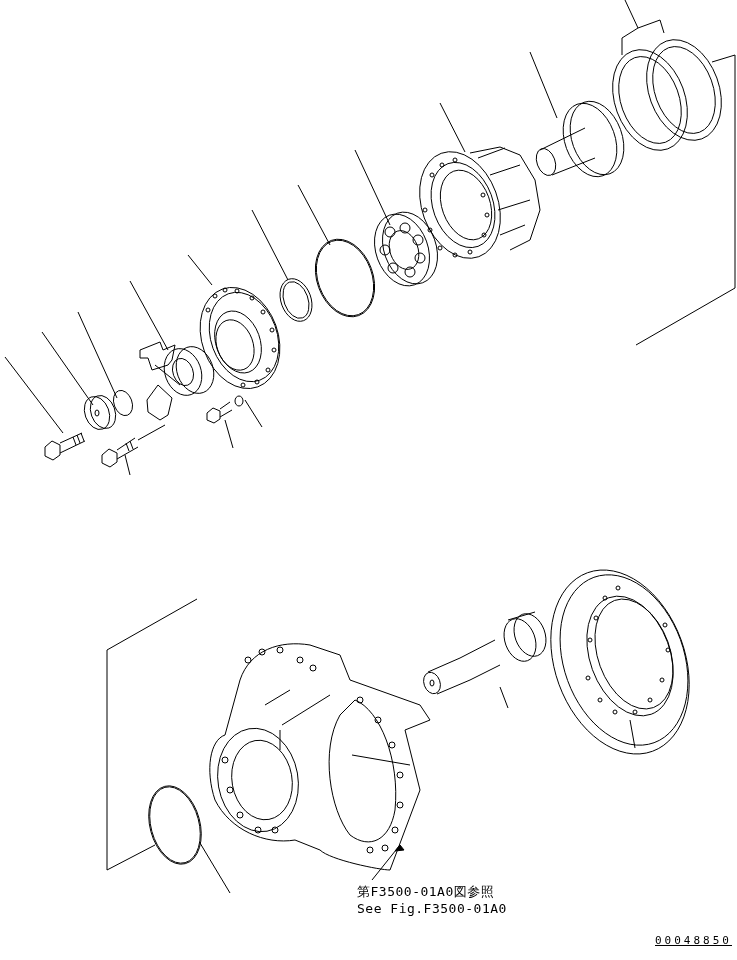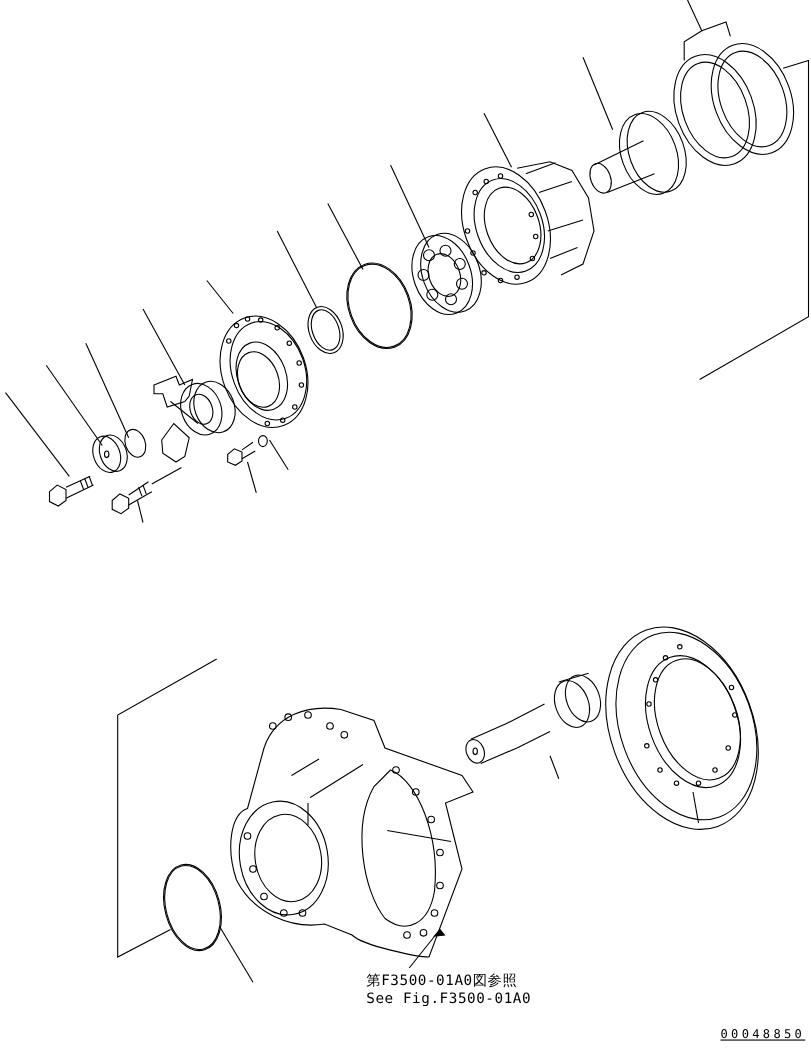--- a/index.html
+++ b/index.html
@@ -1,19 +1,19 @@
 <!DOCTYPE html>
 <html><head>
 <meta charset="utf-8">
 <style>
   html, body { margin: 0; padding: 0; background: #ffffff; }
   body { width: 737px; height: 960px; position: relative; overflow: hidden; font-family: "DejaVu Sans Mono", monospace; }
   #diagram { position: absolute; left: 0; top: 0; width: 737px; height: 960px; }
   .ref-note { position: absolute; left: 333px; top: 883px; font-family: "DejaVu Sans Mono", monospace; font-size: 13px; line-height: 17px; color: #000; letter-spacing: 0.5px; }
-  .ref-note div { white-space: nowrap; }
+  .ref-note div { white-space: nowrap; margin-left: 24px; }
   .figno { position: absolute; left: 655px; top: 934px; font-family: "DejaVu Sans Mono", monospace; font-size: 11px; letter-spacing: 3px; color: #000; text-decoration: underline; }
   svg * { vector-effect: non-scaling-stroke; }
 </style>
 </head>
 <body>
 
 <svg id="diagram" viewBox="0 0 737 960" xmlns="http://www.w3.org/2000/svg" fill="none" stroke="#000" stroke-width="1">
 
   <g>
     <line x1="5" y1="357" x2="63" y2="433"></line>

